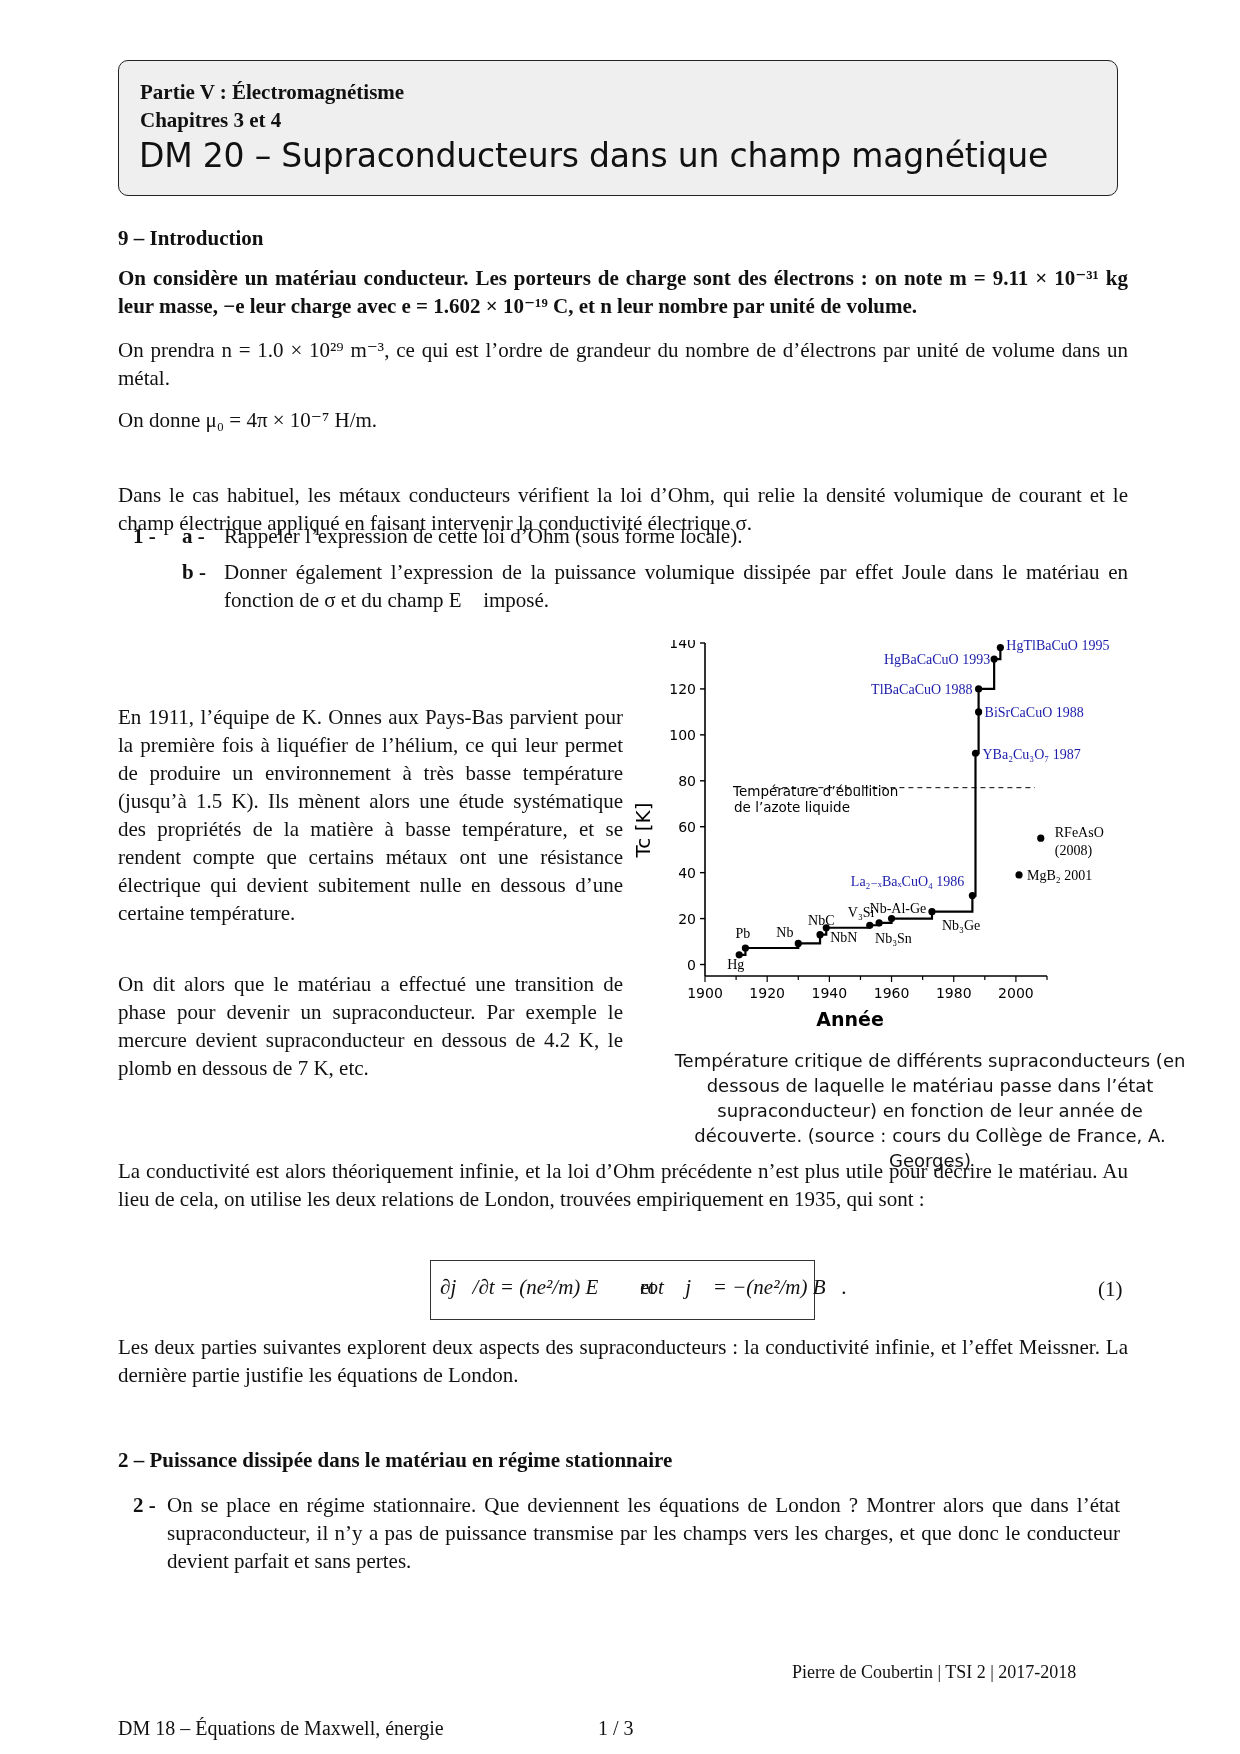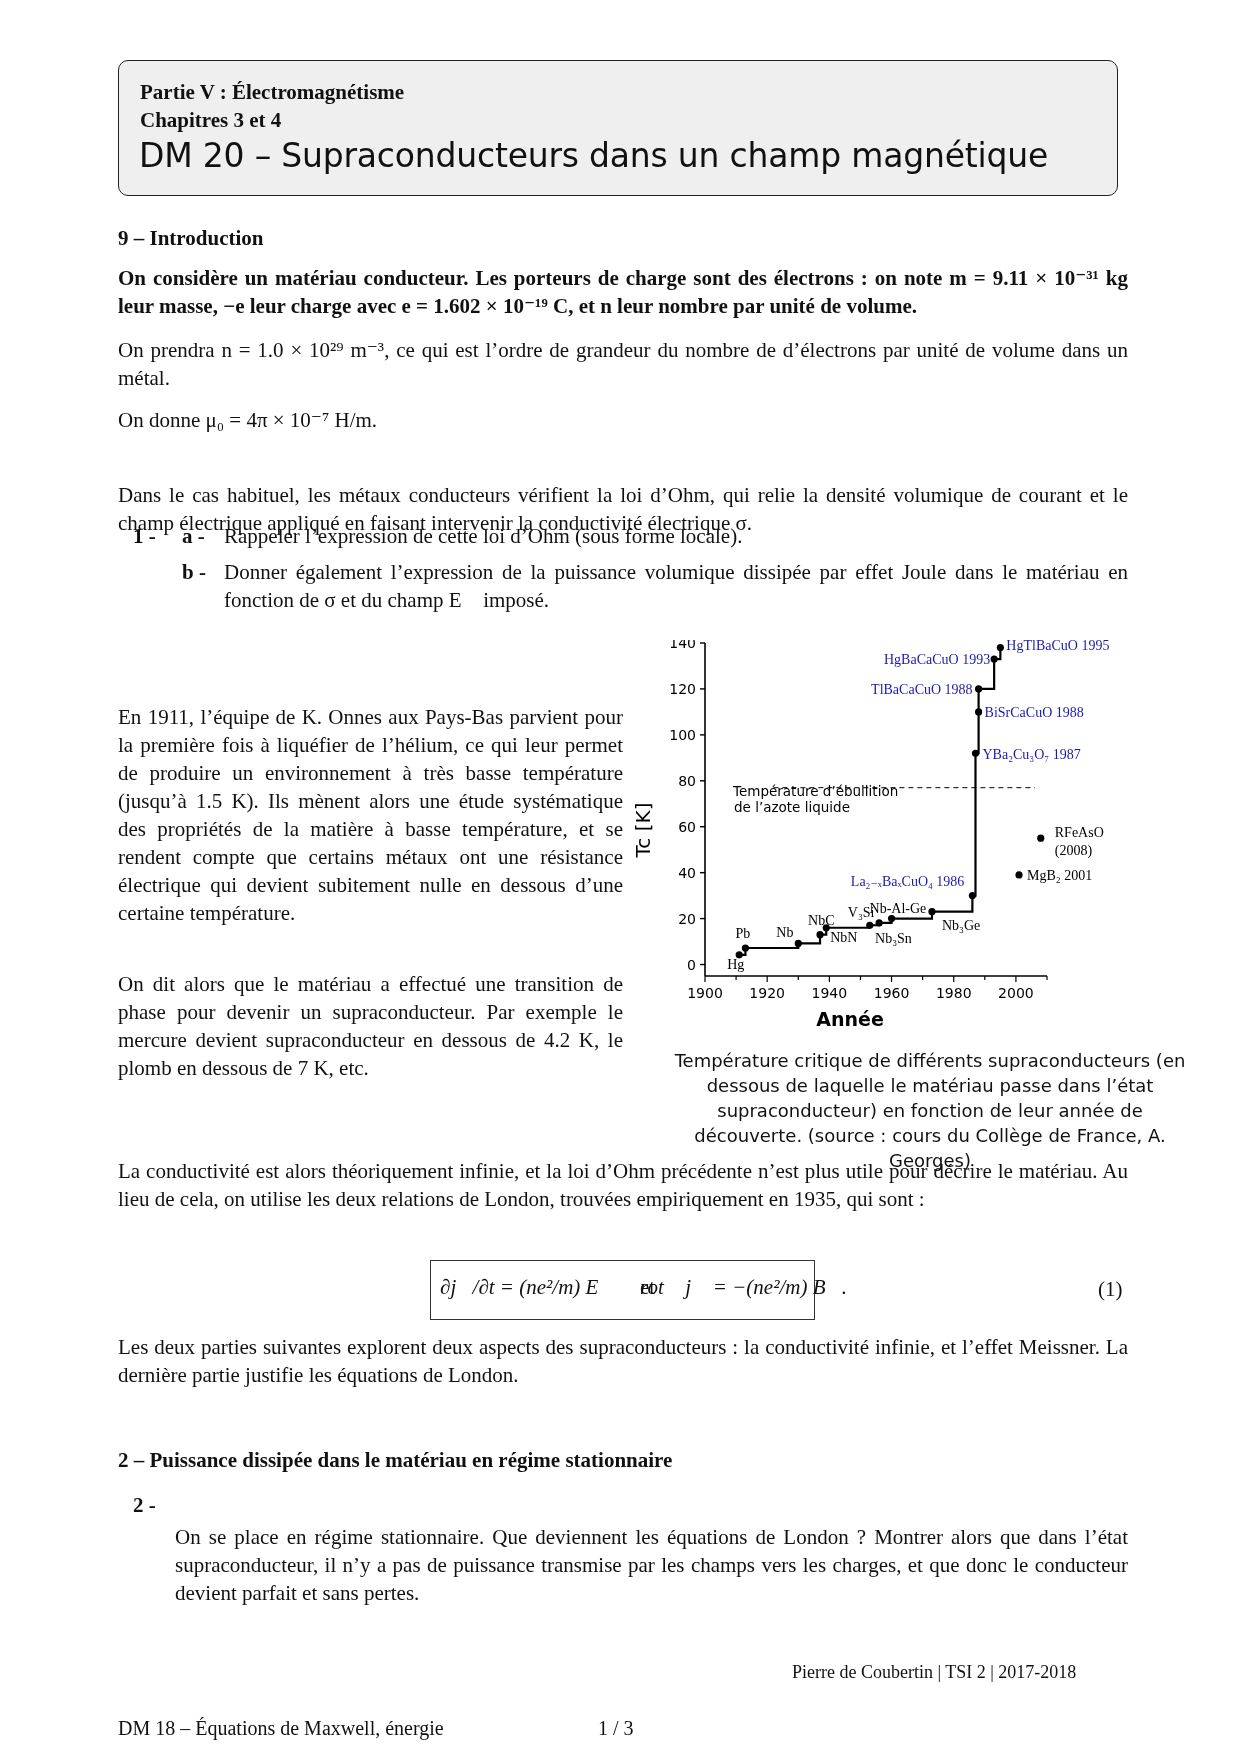--- a/index.html
+++ b/index.html
@@ -136,17 +136,17 @@
 <div id="eq-box" class="abs"></div>
 <div class="abs serif" style="left:440px;top:1275px;font-size:21px;font-style:italic;">∂j⃗/∂t = (ne²/m) E⃗</div>
 <div class="abs serif" style="left:592px;top:1275px;font-size:21px;margin-left:48px;">et</div>
 <div class="abs serif" style="left:640px;top:1275px;font-size:21px;font-style:italic;">rot⃗ j⃗ = −(ne²/m) B⃗.</div>
 <div class="abs serif" style="left:1098px;top:1277px;font-size:21px;">(1)</div>
 
 <div class="abs txt p" style="top:1333px;">Les deux parties suivantes explorent deux aspects des supraconducteurs : la conductivité infinie, et l’effet Meissner. La dernière partie justifie les équations de London.</div>
 
 <div class="abs sec" style="left:118px;top:1448px;">2 – Puissance dissipée dans le matériau en régime stationnaire</div>
 <div class="abs txt q-num" style="left:133px;top:1491px;">2 -</div>
-<div class="abs txt" style="left:175px;top:1491px;width:953px;text-align:justify;margin-top:32px;">On se place en régime stationnaire. Que deviennent les équations de London ? Montrer alors que dans l’état supraconducteur, il n’y a pas de puissance transmise par les champs vers les charges, et que donc le conducteur devient parfait et sans pertes.</div>
+<div class="abs txt" style="left:167px;top:1491px;width:953px;text-align:justify;">On se place en régime stationnaire. Que deviennent les équations de London ? Montrer alors que dans l’état supraconducteur, il n’y a pas de puissance transmise par les champs vers les charges, et que donc le conducteur devient parfait et sans pertes.</div>
 
 <div class="abs footer" style="left:118px;">DM 18 – Équations de Maxwell, énergie</div>
 <div class="abs footer" style="left:598px;">1 / 3</div>
 <div class="abs footer" style="left:792px;width:336px;font-size:18px;top:1662px;">Pierre de Coubertin | TSI 2 | 2017-2018</div>
 
 </body></html>

